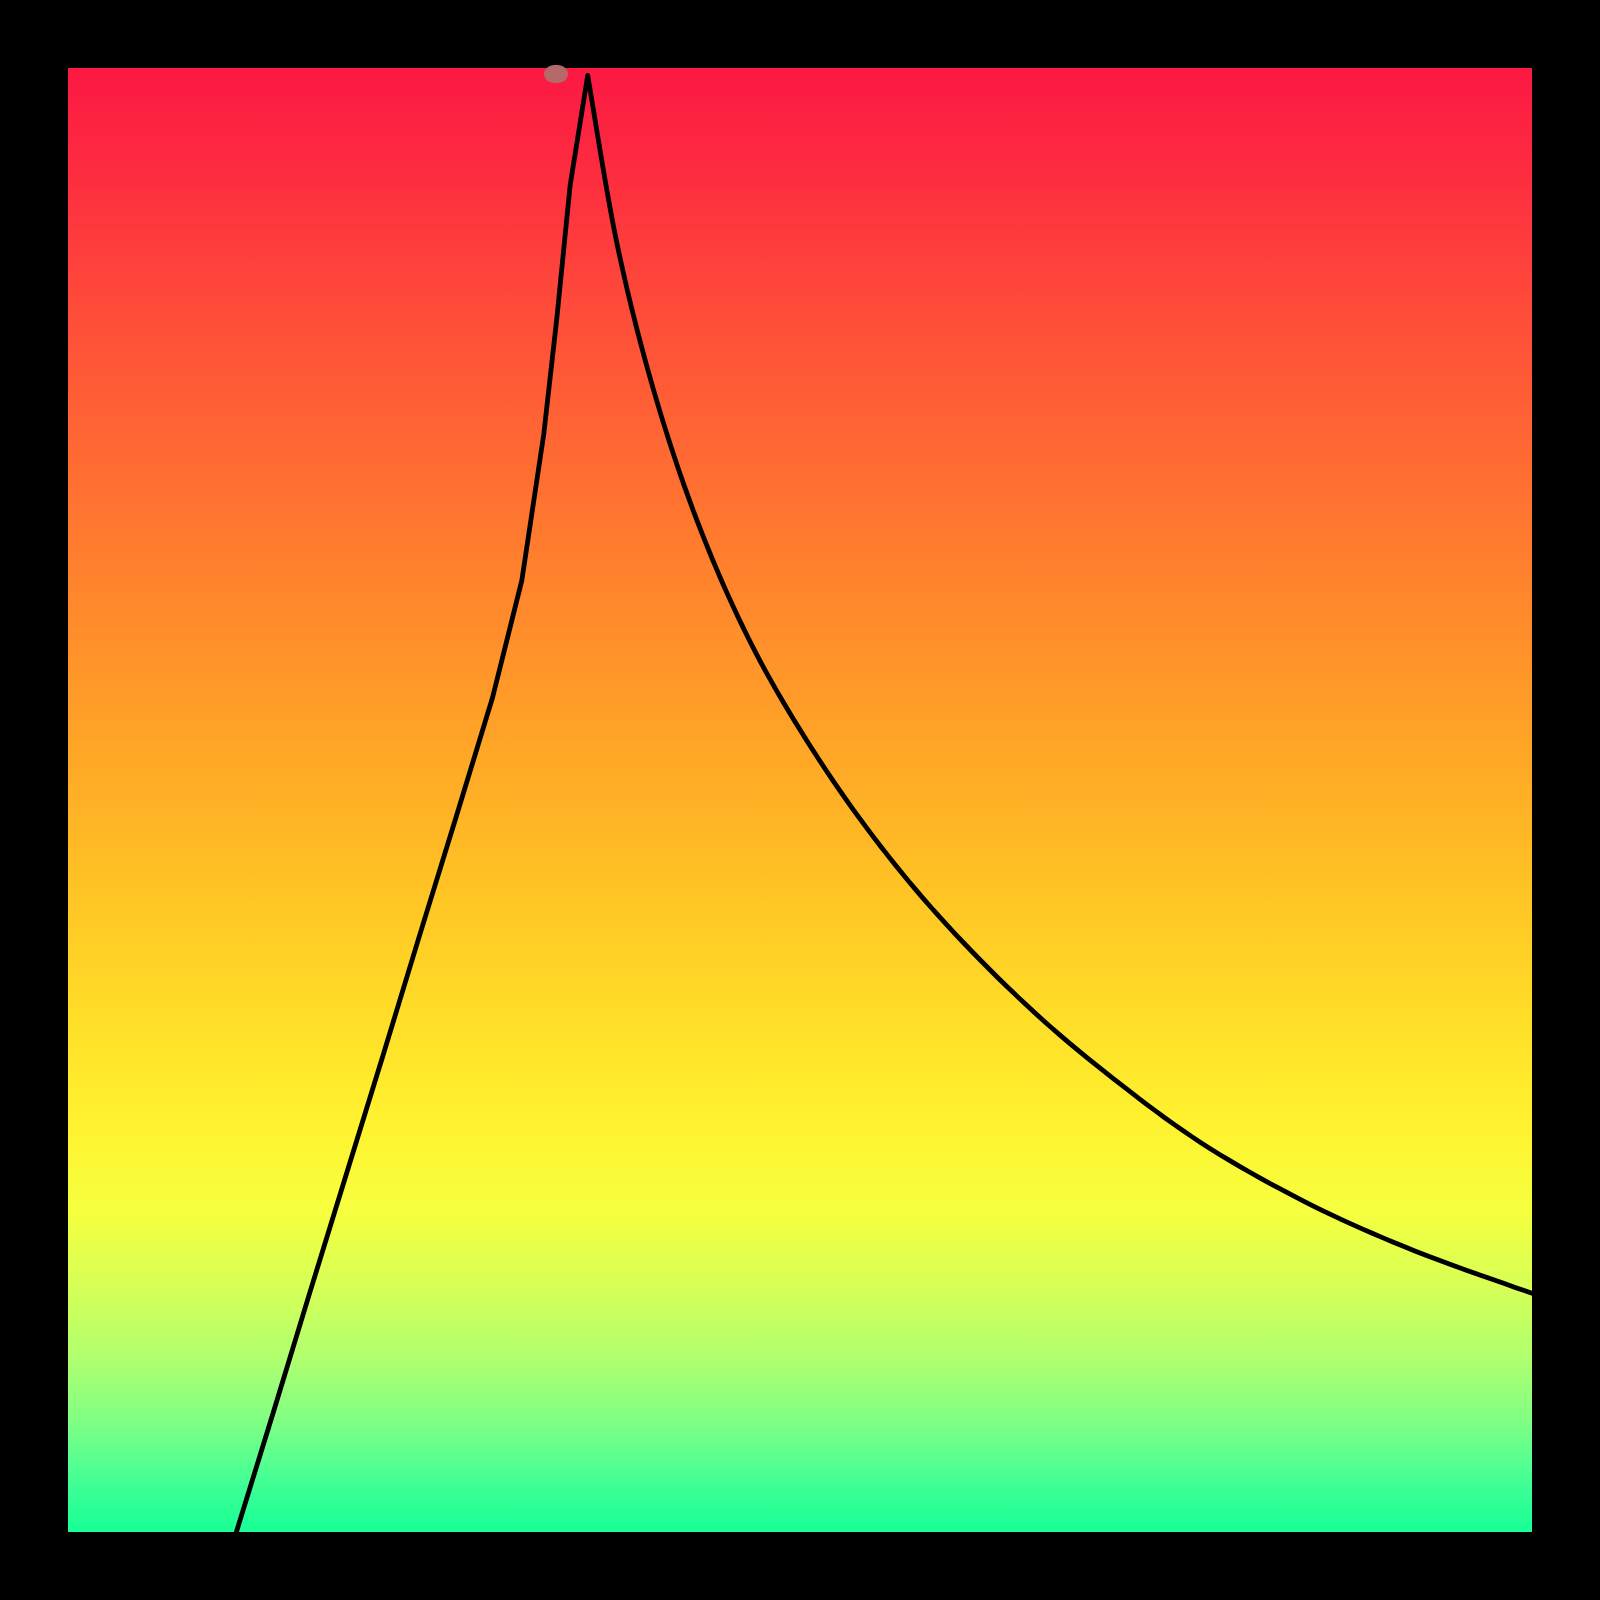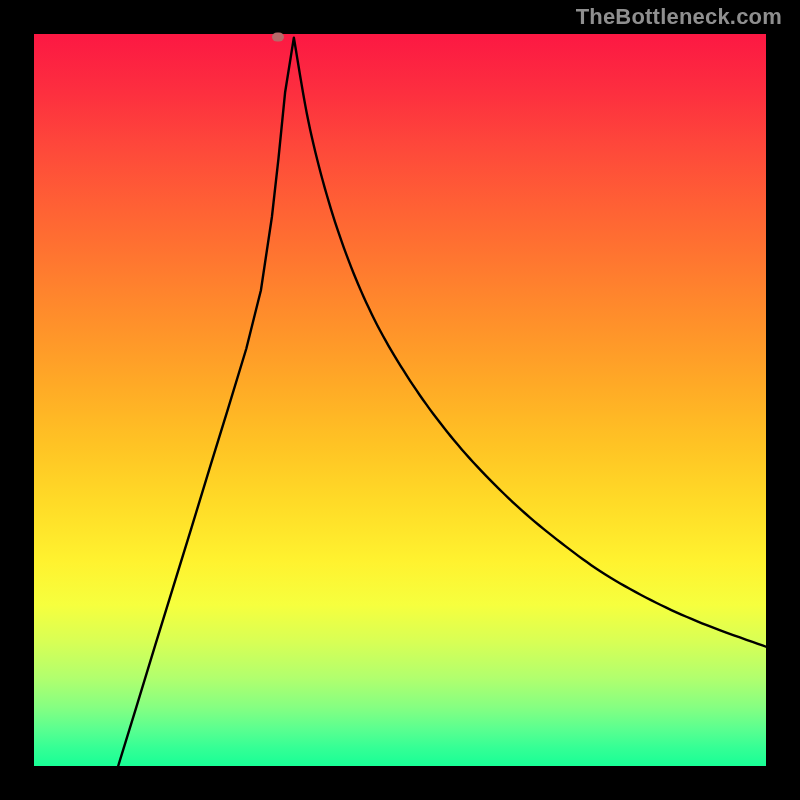--- a/index.html
+++ b/index.html
@@ -69,21 +69,20 @@
     border-radius: 50% / 60%;
     background: #b56a69;
     z-index: 8;
     transform: translate(-50%, -50%);
   }
 </style>
 </head>
 <body>
 
 <div class="stage">
-  <div class="watermark">TheBottleneck.com</div>
 
   <div class="plot">
     <svg class="curve" viewBox="0 0 732 732" preserveAspectRatio="none">
       <path id="curve-path" fill="none" stroke="#000" stroke-width="2.4" stroke-linejoin="round" stroke-linecap="round" d="M84.18 732.00 L102.48 672.71 L120.78 612.68 L139.08 553.39 L157.38 494.10 L175.68 434.08 L193.98 374.78 L212.28 314.76 L226.92 256.20 L237.90 183.00 L244.49 124.44 L251.08 58.56 L259.86 3.66 L260.71 8.72 L261.79 15.28 L263.06 23.07 L264.49 31.80 L266.04 41.18 L267.68 50.92 L269.38 60.74 L271.10 70.36 L272.82 79.49 L274.50 87.84 L274.50 87.84 L276.17 95.64 L277.87 103.30 L279.61 110.84 L281.38 118.26 L283.19 125.58 L285.04 132.81 L286.93 139.96 L288.85 147.04 L290.81 154.07 L292.80 161.04 L292.80 161.04 L294.83 167.96 L296.90 174.80 L299.00 181.57 L301.14 188.27 L303.32 194.90 L305.54 201.45 L307.79 207.92 L310.08 214.33 L312.40 220.66 L314.76 226.92 L314.76 226.92 L317.16 233.11 L319.59 239.22 L322.06 245.26 L324.57 251.22 L327.11 257.12 L329.69 262.93 L332.31 268.68 L334.96 274.35 L337.65 279.95 L340.38 285.48 L340.38 285.48 L343.14 290.92 L345.94 296.26 L348.78 301.51 L351.65 306.68 L354.56 311.79 L357.51 316.84 L360.49 321.85 L363.51 326.82 L366.57 331.78 L369.66 336.72 L369.66 336.72 L372.79 341.64 L375.96 346.53 L379.16 351.38 L382.40 356.19 L385.67 360.97 L388.98 365.71 L392.33 370.41 L395.72 375.08 L399.14 379.71 L402.60 384.30 L402.60 384.30 L406.08 388.84 L409.57 393.32 L413.08 397.75 L416.63 402.13 L420.21 406.49 L423.86 410.83 L427.57 415.16 L431.35 419.49 L435.23 423.84 L439.20 428.22 L439.20 428.22 L443.30 432.64 L447.52 437.12 L451.84 441.63 L456.24 446.14 L460.70 450.64 L465.20 455.10 L469.71 459.50 L474.22 463.82 L478.70 468.04 L483.12 472.14 L483.12 472.14 L487.51 476.12 L491.90 480.01 L496.30 483.82 L500.69 487.55 L505.08 491.22 L509.47 494.82 L513.86 498.37 L518.26 501.87 L522.65 505.32 L527.04 508.74 L527.04 508.74 L531.40 512.11 L535.71 515.41 L539.99 518.65 L544.26 521.84 L548.54 524.98 L552.86 528.08 L557.25 531.15 L561.71 534.19 L566.27 537.21 L570.96 540.22 L570.96 540.22 L575.79 543.22 L580.74 546.21 L585.79 549.18 L590.93 552.13 L596.12 555.04 L601.35 557.91 L606.60 560.72 L611.83 563.48 L617.04 566.16 L622.20 568.76 L622.20 568.76 L627.29 571.28 L632.33 573.70 L637.34 576.05 L642.34 578.33 L647.36 580.57 L652.42 582.77 L657.53 584.94 L662.72 587.10 L668.02 589.27 L673.44 591.46 L673.44 591.46 L679.26 593.73 L685.62 596.13 L692.31 598.60 L699.15 601.07 L705.92 603.49 L712.44 605.79 L718.51 607.92 L723.92 609.82 L728.48 611.43 L732.00 612.68 "></path>
     </svg>
     <div class="cap" id="cap" style="left: 244.488px; top: 2.928px; background: rgb(181, 106, 105);"></div>
   </div>
 </div>
 
 </body></html>

